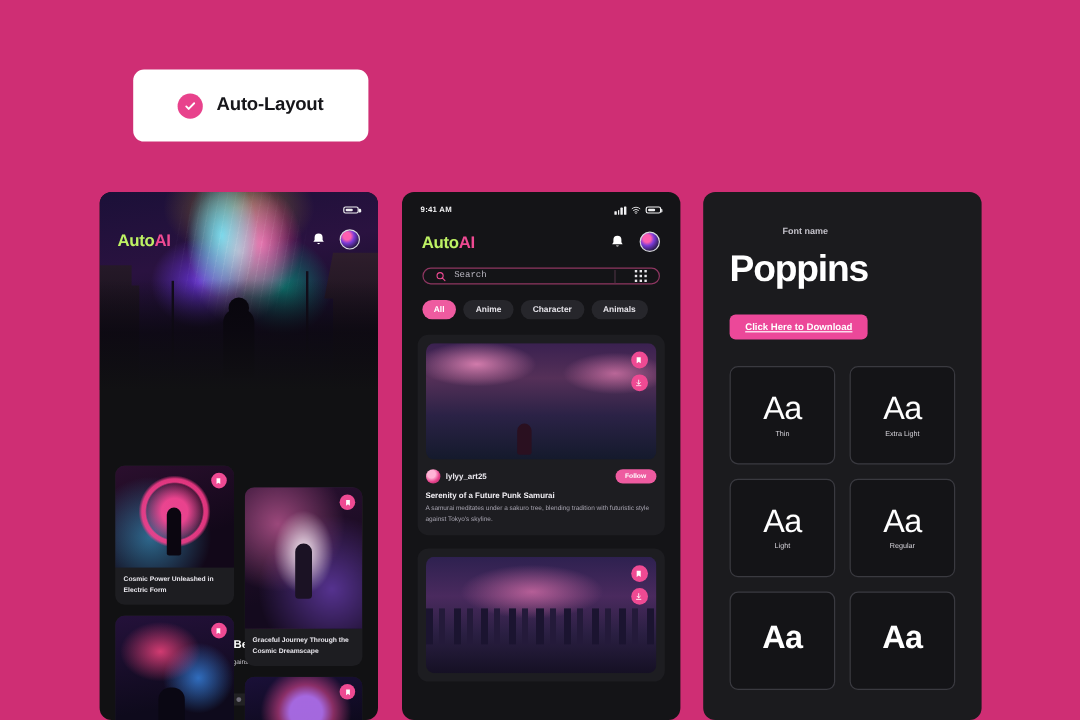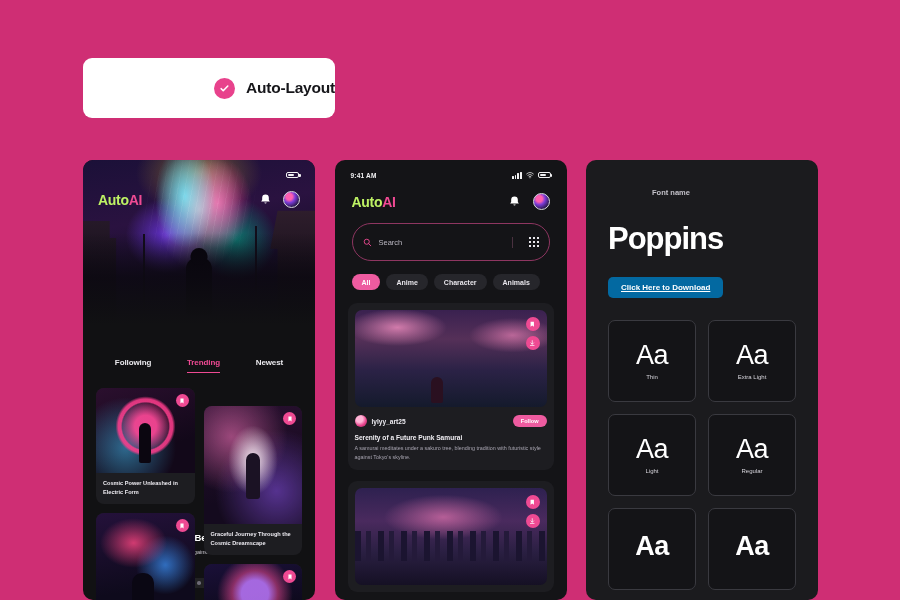--- a/index.html
+++ b/index.html
@@ -6,22 +6,22 @@
   html, body {
     width: 900px; height: 600px; overflow: hidden;
     font-family: "Liberation Sans", sans-serif;
     background: #cf2e74;
   }
   .stage { position: relative; width: 900px; height: 600px; background: #cf2e74; }
 
   
   .badges { position: absolute; top: 58px; left: 83px; width: 735px;
             display: flex; justify-content: space-between; }
-  .badge { width: 252px; height: 60px; background: #ffffff; border-radius: 9px;
-           display: flex; align-items: center; justify-content: flex-end; gap: 11px; }
+  .badge { width: 196px; height: 60px; background: #ffffff; border-radius: 9px;
+           display: flex; align-items: center; justify-content: center; gap: 11px; margin-left: 28px; }
   .badge-check { width: 21px; height: 21px; border-radius: 50%; background: #e8428c;
                  display: flex; align-items: center; justify-content: center; flex: none; }
   .badge-check svg { width: 11px; height: 11px; display: block; }
   .badge-label { font-size: 15.5px; font-weight: bold; color: #16161a; letter-spacing: -.2px; }
 
   
   .phones { position: absolute; top: 160px; left: 83px; width: 735px; height: 440px;
             display: flex; justify-content: space-between; }
   .phone { width: 232px; height: 440px; background: #161619; border-radius: 10px;
            overflow: hidden; position: relative; }
@@ -131,22 +131,22 @@
   .art4 { height:74px; background:
       radial-gradient(circle at 52% 40%, rgba(190,120,255,.85) 0 20%, rgba(255,80,160,.5) 34%, transparent 56%),
       linear-gradient(170deg,#1a1038,#0b0817 72%); position:relative; }
   .art4::after { content:''; position:absolute; left:50%; bottom:0; transform:translateX(-50%);
       width:14px; height:30px; background:#07050e; border-radius:7px 7px 0 0; }
 
   
   .p2 { background:#141417; }
   .p2-head { display:flex; align-items:center; justify-content:space-between; padding:14px 17px 0 17px; }
   .p2-actions { display:flex; align-items:center; gap:12px; }
-  .search { margin:13px 17px 0 17px; height:38px; border:1px solid #8e3661; border-radius:40px;
-            display:flex; align-items:center; padding:0 10px; gap:7px; }
+  .search { margin:13px 17px 0 17px; height:14px; border:1px solid #8e3661; border-radius:40px;
+            display:flex; align-items:center; padding:0 10px; gap:7px;font-family:Liberation Mono, monospace; }
   .search svg.mag { width:9px; height:9px; display:block; }
   .search-ph { font-size:7.5px; color:#b9b6c0; flex:1; }
   .vdiv { width:1px; height:11px; background:#4a3140; }
   .filt { display:grid; grid-template-columns:repeat(3,2px); grid-template-rows:repeat(3,2px);
           gap:1.6px; margin-left:9px; }
   .filt i { background:#e7e5ea; display:block; }
   .chips { display:flex; gap:6px; padding:13px 0 0 17px; }
   .chip { height:16px; padding:0 10px; border-radius:20px; background:#26262b; color:#e6e4ea;
           font-size:7px; font-weight:bold; display:flex; align-items:center; white-space:nowrap; }
   .chip.on { background:#ee5ba0; color:#ffffff; }
@@ -176,23 +176,23 @@
     background: radial-gradient(circle at 38% 34%, #ffb4d6 0 30%, #e8428c 60%, #8d2a5c 100%); }
   .user-name { font-size:6.6px; font-weight:bold; color:#eceaf0; }
   .follow { height:12px; padding:0 8px; border-radius:20px; background:#ee5ba0; color:#fff;
             font-size:5.6px; font-weight:bold; display:flex; align-items:center; }
   .post-title { font-size:6.6px; font-weight:bold; color:#f0eef3; margin-top:7px; }
   .post-desc { font-size:5.4px; line-height:1.75; color:#a7a4b0; margin-top:3px; }
 
   
   .p3 { background:#1b1b1e; padding:28px 22px 0 22px; }
   .font-label { font-size:7.5px; color:#c3c1c9; font-weight:bold;padding-left:44px; }
-  .font-name { font-size:31px; font-weight:bold; color:#ffffff; letter-spacing:-1px; margin-top:24px; }
+  .font-name { font-size:31px; font-weight:bold; color:#ffffff; letter-spacing:-1px; margin-top:9px; }
   .dl { margin-top:20px; display:inline-flex; align-items:center; height:21px; padding:0 13px;
-        border-radius:5px; background:#0369a1;text-align:center; }
+        border-radius:5px; background:#ec4899;text-align:center; }
   .dl span { font-size:8px; font-weight:bold; color:#ffffff; text-decoration:underline; }
   .grid { margin-top:22px; display:grid; grid-template-columns:1fr 1fr; gap:12px; }
   .gcell { height:82px; background:#141417; border:1px solid #3a3a40; border-radius:7px;
            display:flex; flex-direction:column; align-items:center; justify-content:center; gap:5px; }
   .gcell .aa { color:#ffffff; font-size:27px; line-height:1; letter-spacing:-.5px; }
   .gcell .lb { font-size:6px; color:#d7d5dc; }
 </style>
 </head>
 <body>
 
@@ -267,25 +267,20 @@
       </div>
 
       <div class="dots">
         <i></i>
         <i class="on"></i>
         <i></i>
         <i></i>
         <i></i>
       </div>
 
-      <div class="tabs">
-        <span class="tab">Following</span>
-        <span class="tab on">Trending</span>
-        <span class="tab">Newest</span>
-      </div>
 
       <div class="masonry">
         <div class="mcol a">
           <div class="mcard">
             <div class="mthumb art1">
               <span class="bmk">
                 <svg viewBox="0 0 10 10">
                     <path d="M2.4 1h5.2v8L5 7 2.4 9z" fill="#ffffff"></path>
                   </svg>
               </span>

